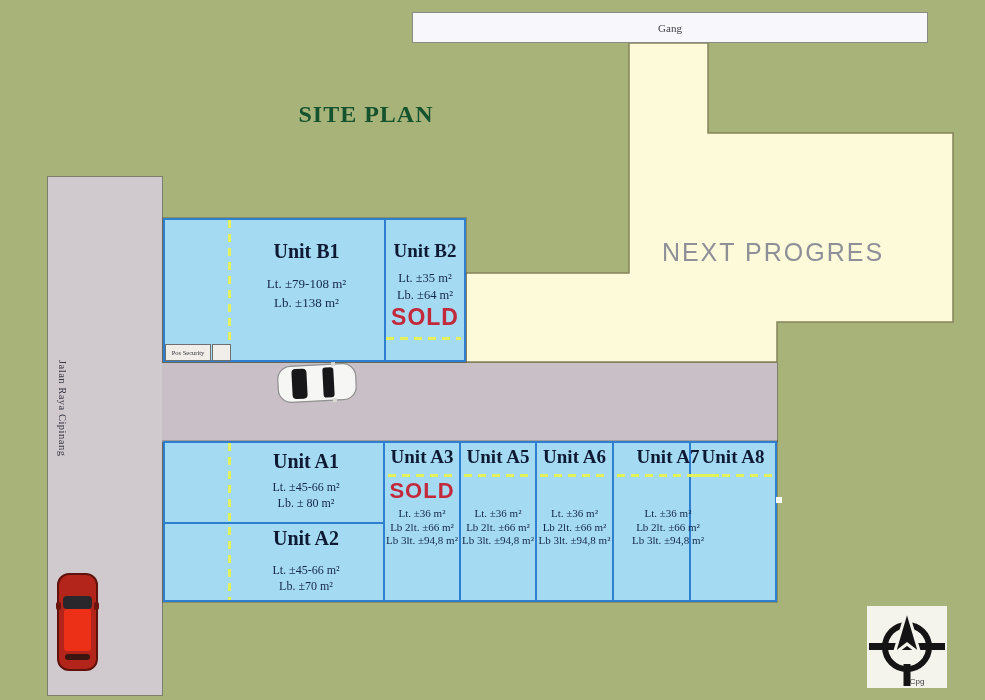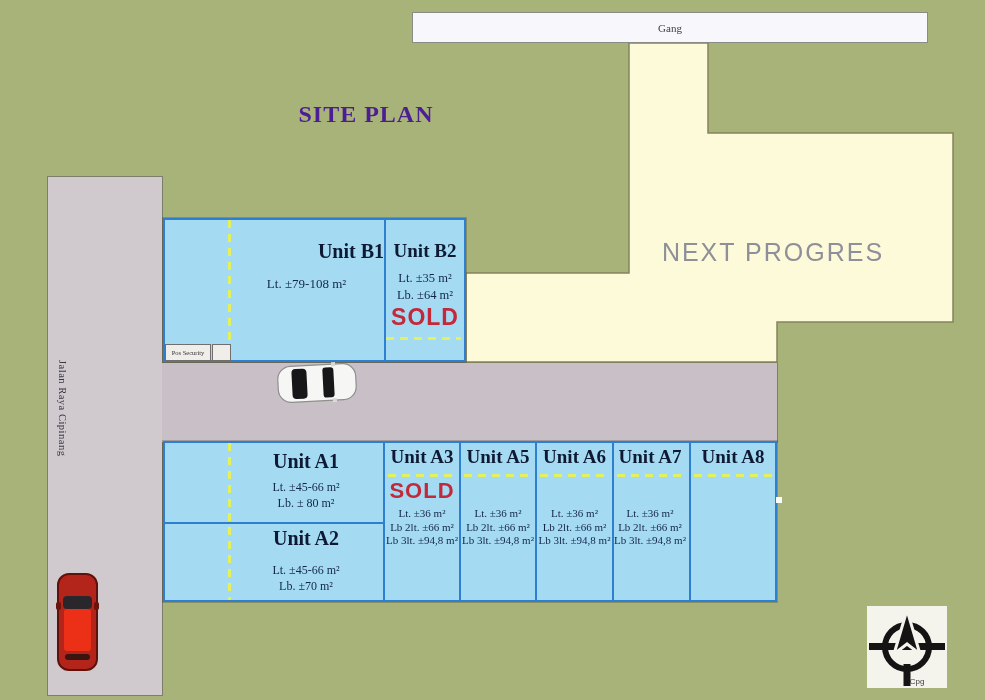--- a/index.html
+++ b/index.html
@@ -20,21 +20,21 @@
   
   #gang-bar{
     left:412px;top:12px;width:516px;height:31px;background:#f8f7fb;
     border:1.5px solid #8b8b85;box-sizing:border-box;
     display:flex;align-items:center;justify-content:center;
     font-size:11px;color:#40404a;
   }
   
   #site-title{
     left:276px;top:101px;width:180px;text-align:center;
-    font-size:24px;font-weight:bold;color:#4c1d95;letter-spacing:1px;
+    font-size:24px;font-weight:bold;color:#14532d;letter-spacing:1px;
   }
   
   #next-progress-label{
     left:638px;top:238px;width:270px;text-align:center;
     font-family:"Liberation Sans",sans-serif;font-size:25px;color:#8f8f99;letter-spacing:2px;
   }
   
   .building{background:#a5daf3;border:2px solid #2e7fd0;box-sizing:border-box;
             box-shadow:0 0 0 1px rgba(40,40,30,.25);}
   #building-b{left:163px;top:218px;width:303px;height:144px;}
@@ -80,23 +80,24 @@
     <span>Gang</span>
   </div>
 
   <div id="site-title" class="abs">SITE PLAN</div>
 
   <div id="building-b" class="abs building">
     <div class="vdash" style="left:63px;top:0;height:124px;"></div>
     <div class="divider-v" style="left:219px;"></div>
 
     <div class="unit" style="left:64px;top:0;width:155px;height:140px;">
-      <div class="unit-title" style="margin-top:20px;font-size:20px;text-align:right;">Unit B1</div>
+      <div class="unit-title" style="margin-top:20px;font-size:20px;">Unit B1</div>
       <div class="unit-lines" style="margin-top:11px;font-size:13px;line-height:19px;">
         <div>Lt. ±79-108 m²</div>
+        <div>Lb. ±138 m²</div>
       </div>
     </div>
 
     <div class="unit" style="left:221px;top:0;right:0;height:140px;">
       <div class="unit-title" style="margin-top:20px;">Unit B2</div>
       <div class="unit-lines" style="margin-top:8px;font-size:12.5px;line-height:17px;">
         <div>Lt. ±35 m²</div>
         <div>Lb. ±64 m²</div>
       </div>
       <div class="sold" style="font-size:23px;margin-top:0px;">SOLD</div>
@@ -166,21 +167,21 @@
     <div class="unit" style="left:372px;top:0;width:75px;height:157px;">
       <div class="coltitle unit-title">Unit A6</div>
       <div class="hdash" style="left:3px;right:3px;top:31px;"></div>
       <div class="collines unit-lines">
         <div>Lt. ±36 m²</div>
         <div>Lb 2lt. ±66 m²</div>
         <div>Lb 3lt. ±94,8 m²</div>
       </div>
     </div>
 
-    <div class="unit" style="left:449px;top:0;width:72px;height:157px;">
+    <div class="unit" style="left:449px;top:0;width:72px;height:157px;padding-left:36px;">
       <div class="coltitle unit-title">Unit A7</div>
       <div class="hdash" style="left:3px;right:3px;top:31px;"></div>
       <div class="collines unit-lines">
         <div>Lt. ±36 m²</div>
         <div>Lb 2lt. ±66 m²</div>
         <div>Lb 3lt. ±94,8 m²</div>
       </div>
     </div>
 
     <div class="unit" style="left:526px;top:0;right:0;height:157px;padding-left:20px;">

